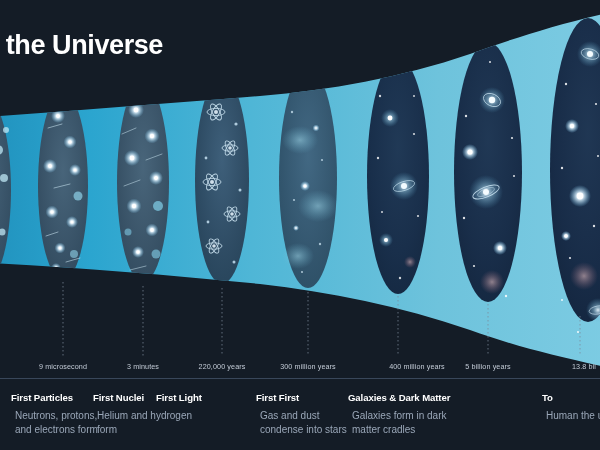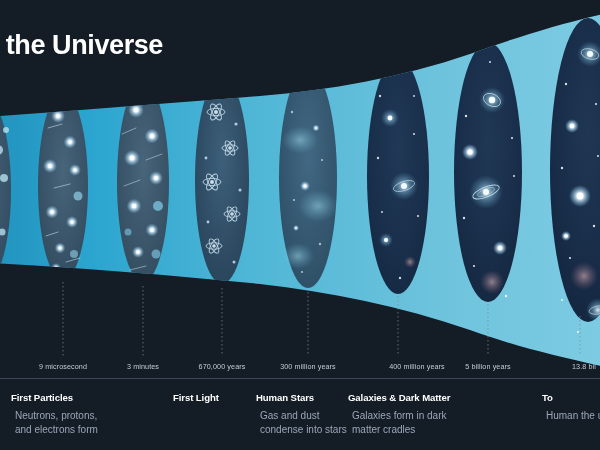--- a/index.html
+++ b/index.html
@@ -349,37 +349,39 @@
       <line x1="398" y1="296" x2="398" y2="356"></line>
       <line x1="488" y1="304" x2="488" y2="356"></line>
       <line x1="580" y1="316" x2="580" y2="356"></line>
     </g>
   </svg>
 
   <div class="axis-line"></div>
 
   <div class="tick-label" style="left:63px">9 microsecond</div>
   <div class="tick-label" style="left:143px">3 minutes</div>
-  <div class="tick-label" style="left:222px">670,000 years</div>
+  <div class="tick-label" style="left:222px">220,000 years</div>
   <div class="tick-label" style="left:308px">300 million years</div>
   <div class="tick-label" style="left:417px">400 million years</div>
   <div class="tick-label" style="left:488px">5 billion years</div>
   <div class="tick-label" style="left:584px">13.8 bil</div>
 
   <div class="cap" style="left:63px">
     <h3>First Particles</h3>
     <p>Neutrons, protons, and electrons form</p>
   </div>
   <div class="cap" style="left:145px">
-  </div>
-  <div class="cap" style="left:225px">
+    <h3>First Nuclei</h3>
+    <p>Helium and hydrogen form</p>
+  </div>
+  <div class="cap" style="left:208px">
     <h3>First Light</h3>
   </div>
   <div class="cap" style="left:308px">
-    <h3>Human Stars</h3>
+    <h3>First First</h3>
     <p>Gas and dust condense into stars</p>
   </div>
   <div class="cap" style="left:400px">
     <h3>Galaxies &amp; Dark Matter</h3>
     <p>Galaxies form in dark matter cradles</p>
   </div>
   <div class="cap" style="left:594px">
     <h3>To</h3>
     <p>Human the u</p>
   </div>

